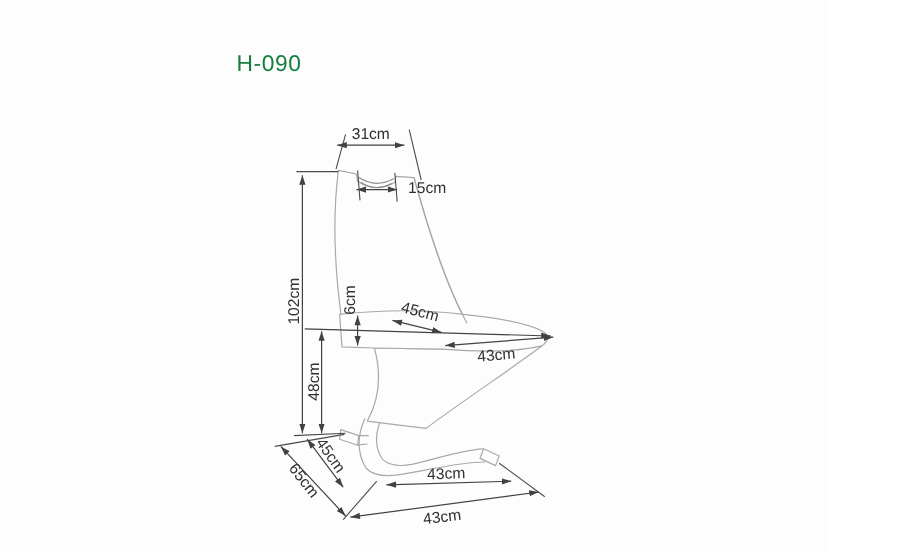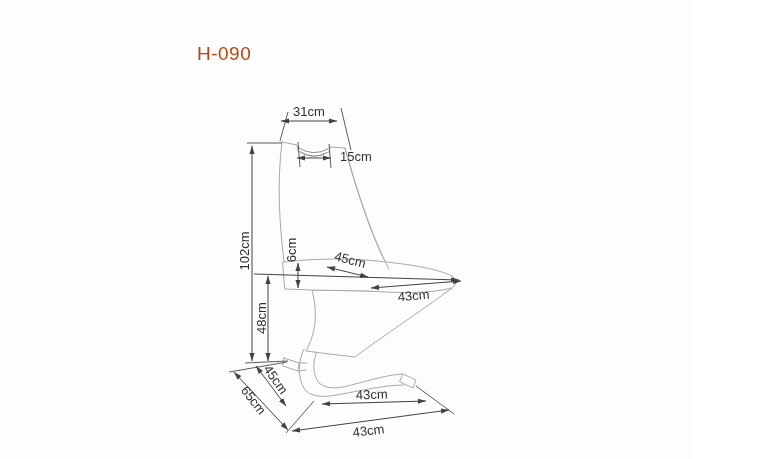--- a/index.html
+++ b/index.html
@@ -7,21 +7,21 @@
     width:767px;height:459px;position:relative;overflow:hidden;
     background:#ffffff;
     font-family:"Liberation Sans", sans-serif;
   }
   .canvas{
     position:absolute;left:0;top:0;width:690px;height:459px;
     background:#fdfdfd;
   }
   .title{
     position:absolute;left:197px;top:44px;
-    font-size:19px;line-height:19px;color:#c2410c;letter-spacing:.5px;
+    font-size:19px;line-height:19px;color:#15803d;letter-spacing:.5px;
   }
   svg{position:absolute;left:0;top:0;}
   .chair{stroke:#a9a9a9;stroke-width:1;fill:#fdfdfd;stroke-linejoin:round;stroke-linecap:round;}
   .chair-line{stroke:#a9a9a9;stroke-width:1;fill:none;stroke-linecap:round;}
   .cut{stroke:#8e8e8e;stroke-width:1;fill:none;stroke-linecap:round;}
   .dim{stroke:#424242;stroke-width:1;fill:none;}
   .ext{stroke:#4a4a4a;stroke-width:0.9;fill:none;}
   .lbl{fill:#303030;font-size:13px;font-family:"Liberation Sans",sans-serif;text-anchor:middle;}
 </style>
 </head>

